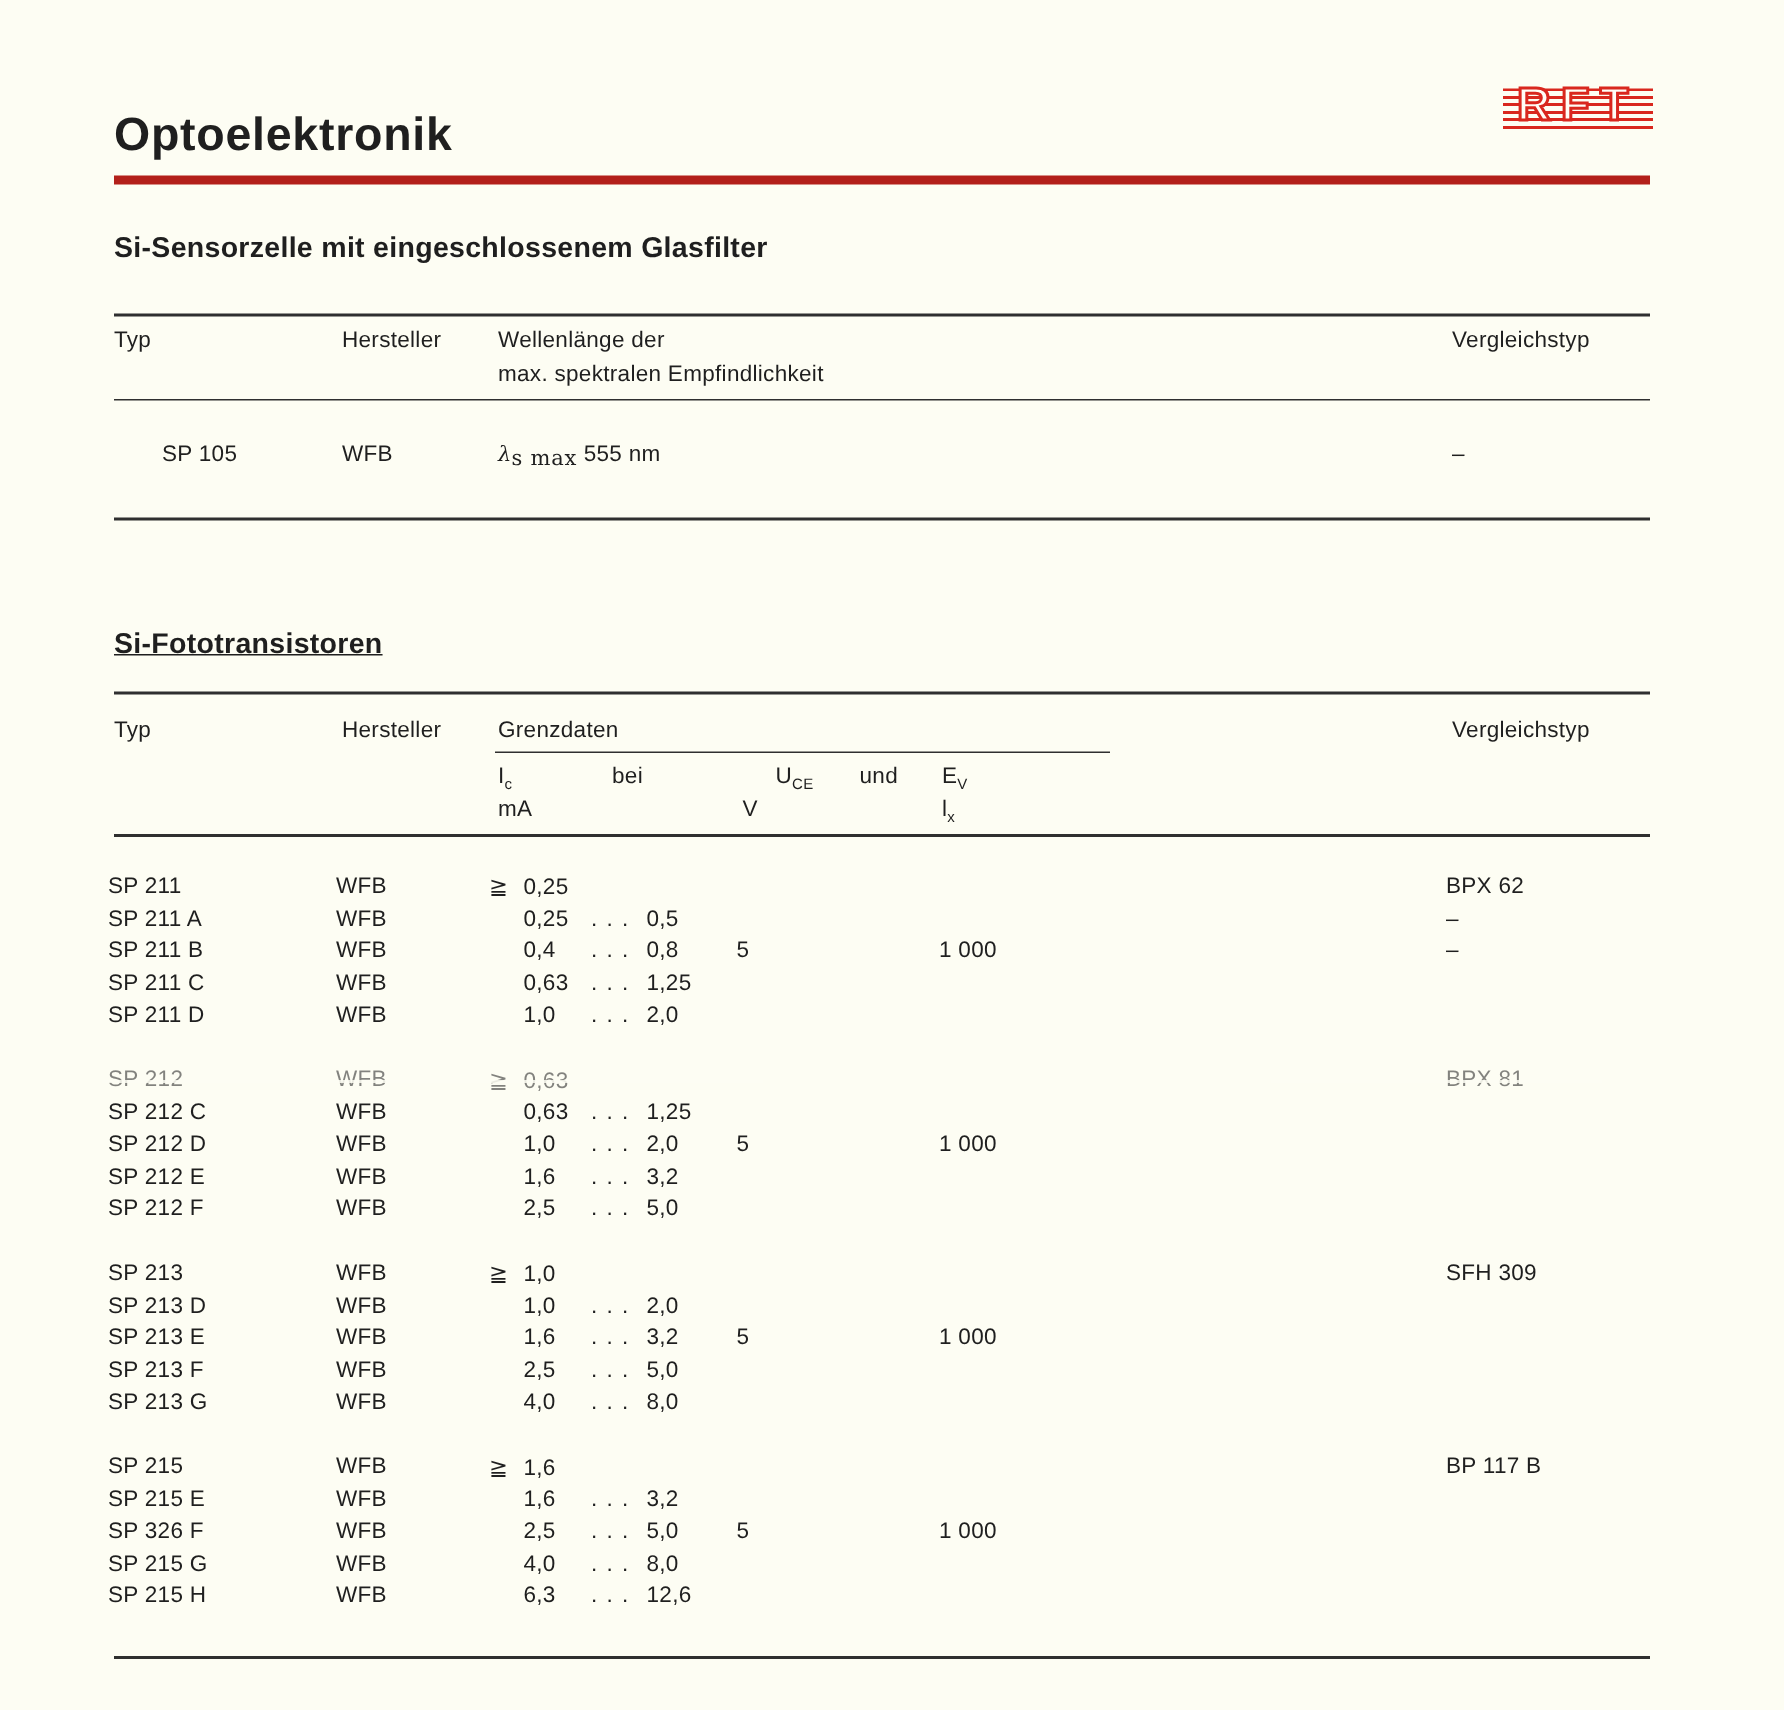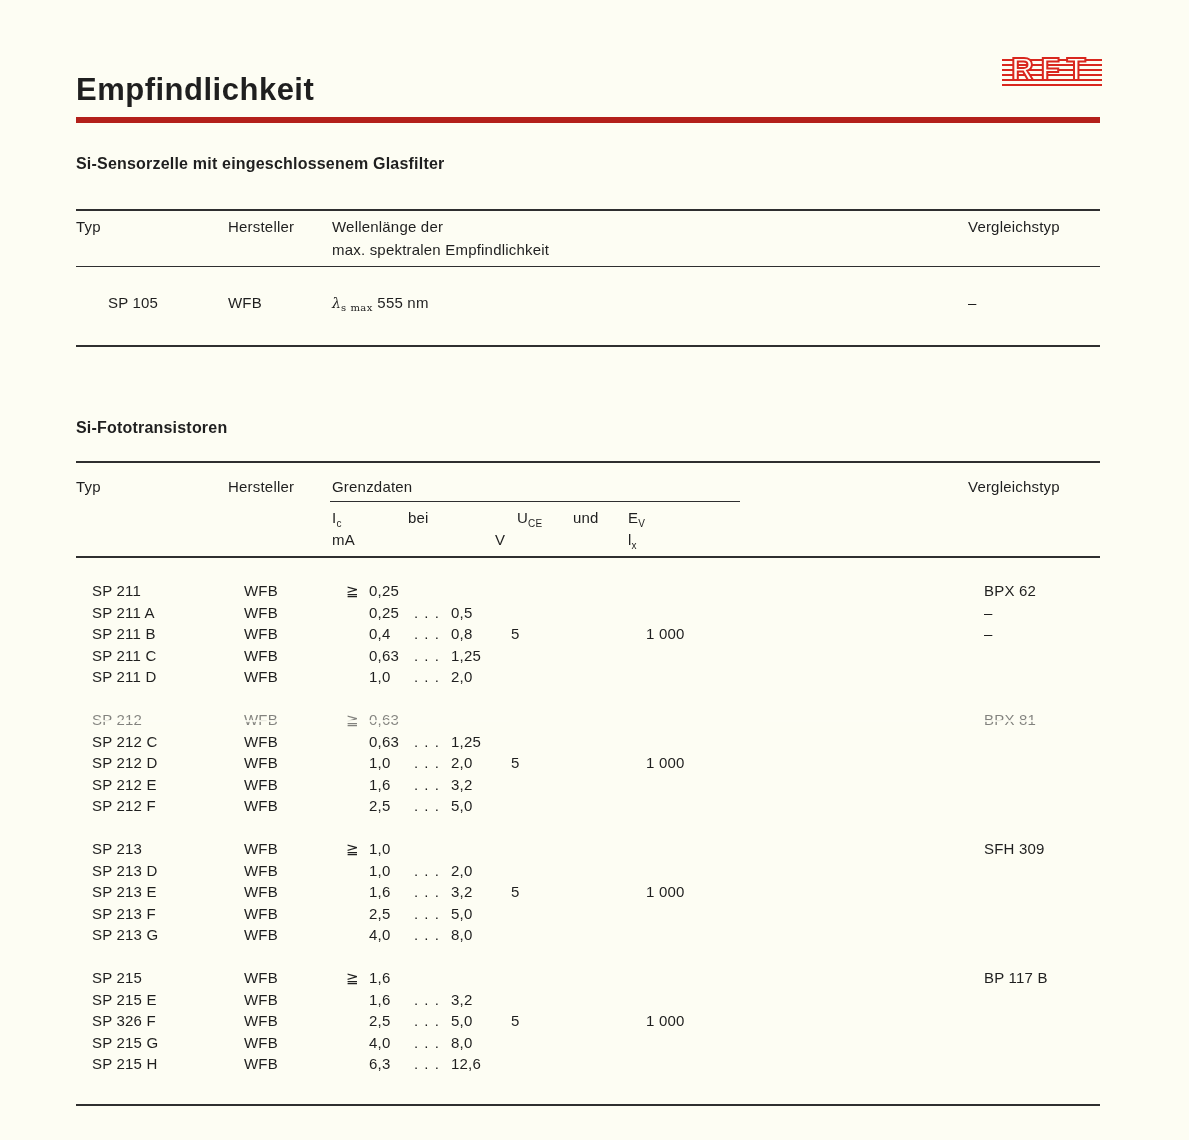--- a/index.html
+++ b/index.html
@@ -17,48 +17,48 @@
   
   .rft{left:1002px;top:54px;width:100px;height:38px;}
   .rft-stripes{position:absolute;left:0;top:5px;width:100%;height:28px;
     background:repeating-linear-gradient(to bottom,#d9271e 0 2px,rgba(0,0,0,0) 2px 5px);}
   .rft-letters{position:absolute;left:0;top:-2px;width:100%;text-align:center;
     font-size:31px;font-weight:bold;letter-spacing:7px;color:#d9271e;}
   @supports (-webkit-text-stroke:2px #d9271e){
     .rft-letters{color:#fffdf6;-webkit-text-stroke:2px #d9271e;}
   }
 
-  .sec-head{font-size:16px;font-weight:bold;letter-spacing:.2px;}
+  .sec-head{font-size:19px;font-weight:bold;letter-spacing:.2px;}
   .hcell{position:absolute;font-size:15px;letter-spacing:.2px;white-space:pre;}
   sub{font-size:10px;}
   .lambda{font-family:"DejaVu Serif","Liberation Serif",serif;font-style:italic;font-size:14px;}
-  .lam-sub{font-family:"DejaVu Serif","Liberation Serif",serif;font-size:10px;vertical-align:-3px;letter-spacing:.5px;}
+  .lam-sub{font-family:"DejaVu Serif","Liberation Serif",serif;font-size:14px;vertical-align:-3px;letter-spacing:.5px;}
 
   
-  #t2-rows{position:absolute;left:92px;top:582px;width:1024px;}
+  #t2-rows{position:absolute;left:72px;top:582px;width:1024px;}
   .group{margin-bottom:21.5px;}
   .trow{position:relative;height:21.5px;font-size:15px;letter-spacing:.2px;}
   .cell{position:absolute;top:0;white-space:pre;}
   .c-typ{left:0;}
   .c-her{left:152px;}
   .c-lim{left:254px;}
   .c-uce{left:419px;}
   .c-ev{left:554px;}
   .c-vgl{left:892px;}
   .ge{display:inline-block;width:23px;}
   .min{display:inline-block;width:45px;}
   .dots{display:inline-block;width:37px;letter-spacing:1px;}
   .faded{opacity:.55;}
   .faded::after{content:"";position:absolute;left:-4px;top:9px;width:1000px;height:2px;
     background:rgba(253,253,243,.85);}
 </style>
 </head>
 <body>
 
-<div class="abs title">Empfindlichkeit</div>
+<div class="abs title">Optoelektronik</div>
 
 <div class="abs rft">
   <div class="rft-stripes"></div>
   <div class="rft-letters">RFT</div>
 </div>
 
 <div class="abs red-rule"></div>
 
 <div class="abs sec-head" style="left:76px;top:155px;">Si-Sensorzelle mit eingeschlossenem Glasfilter</div>
 
@@ -72,21 +72,21 @@
 
 <div class="rule" style="left:76px;top:266px;width:1024px;height:1px;"></div>
 
 <span class="hcell" style="left:76px;top:294px;margin-left:32px;">SP 105</span>
 <span class="hcell" style="left:228px;top:294px;">WFB</span>
 <span class="hcell" style="left:332px;top:294px;"><span class="lambda">λ</span><span class="lam-sub">s max</span><span> 555 nm</span></span>
 <span class="hcell" style="left:968px;top:294px;">–</span>
 
 <div class="rule" style="left:76px;top:345px;width:1024px;height:2px;"></div>
 
-<div class="abs sec-head" style="left:76px;top:419px;">Si-Fototransistoren</div>
+<div class="abs sec-head" style="left:76px;top:419px;text-decoration:underline;">Si-Fototransistoren</div>
 
 <div class="rule" style="left:76px;top:461px;width:1024px;height:2px;"></div>
 
 <span class="hcell" style="left:76px;top:478px;">Typ</span>
 <span class="hcell" style="left:228px;top:478px;">Hersteller</span>
 <span class="hcell" style="left:332px;top:478px;">Grenzdaten</span>
 <span class="hcell" style="left:968px;top:478px;">Vergleichstyp</span>
 
 <div class="rule" style="left:330px;top:501px;width:410px;height:1px;"></div>
 

